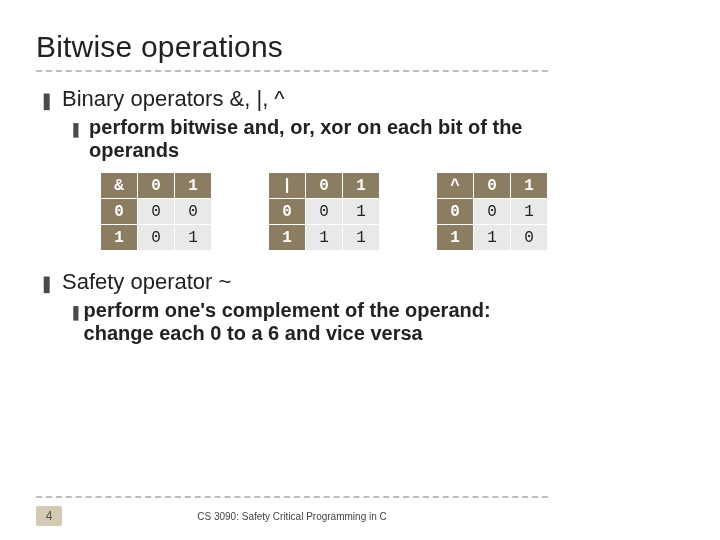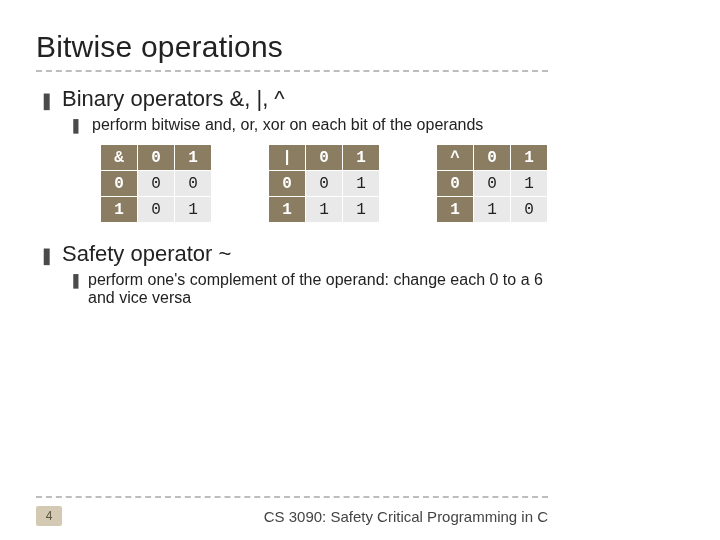--- a/index.html
+++ b/index.html
@@ -5,29 +5,29 @@
   * { margin: 0; padding: 0; box-sizing: border-box; }
   html, body { width: 720px; height: 540px; background: #fff; font-family: Arial, Helvetica, sans-serif; color: #222; }
   .slide { width: 584px; height: 540px; position: relative; padding: 30px 36px 0 36px; }
   .title-wrap { border-bottom: 2px dashed #bdbdbd; padding-bottom: 6px; margin-bottom: 14px; }
   .title { font-size: 30px; font-weight: 400; letter-spacing: 0.2px; }
   .bullet-row { display: flex; align-items: baseline; margin: 6px 0 4px 4px; }
   .bullet-marker { font-size: 16px; width: 22px; color: #4a4a4a; font-weight: 700; line-height: 1; }
   .bullet-text { font-size: 22px; text-align: right; }
   .sub-bullet-row { display: flex; align-items: baseline; margin: 4px 0 10px 34px; }
   .sub-marker { font-size: 14px; width: 22px; color: #4a4a4a; font-weight: 700; line-height: 1; }
-  .sub-text { font-size: 16px; }
+  .sub-text { font-size: 20px; font-weight: bold; }
   .tables-row { display: flex; gap: 56px; margin: 6px 0 18px 64px; }
   table.truth { border-collapse: collapse; }
   table.truth td { width: 38px; height: 26px; text-align: center; font-family: "Courier New", monospace; font-size: 16px; border: 1px solid #fff; }
   table.truth tr:first-child td, table.truth td:first-child { background: #8b7d62; color: #fff; font-weight: 700; }
   table.truth td.body { background: #e9e9e9; color: #222; }
   .footer { position: absolute; bottom: 14px; left: 36px; right: 36px; border-top: 2px dashed #bdbdbd; padding-top: 8px; display: flex; align-items: center; }
   .page-box { width: 26px; height: 20px; background: #d4cab3; color: #5a543f; font-size: 12px; display: flex; align-items: center; justify-content: center; border-radius: 2px; }
-  .footer-text { flex: 1; text-align: right; font-size: 15px; color: #444; margin-left: -26px; }
+  .footer-text { flex: 1; text-align: center; font-size: 10px; color: #444; margin-left: -26px; }
 </style>
 </head>
 <body>
 
 <div class="slide">
 
   <div class="title-wrap">
     <h1 class="title">Bitwise operations</h1>
   </div>
 

